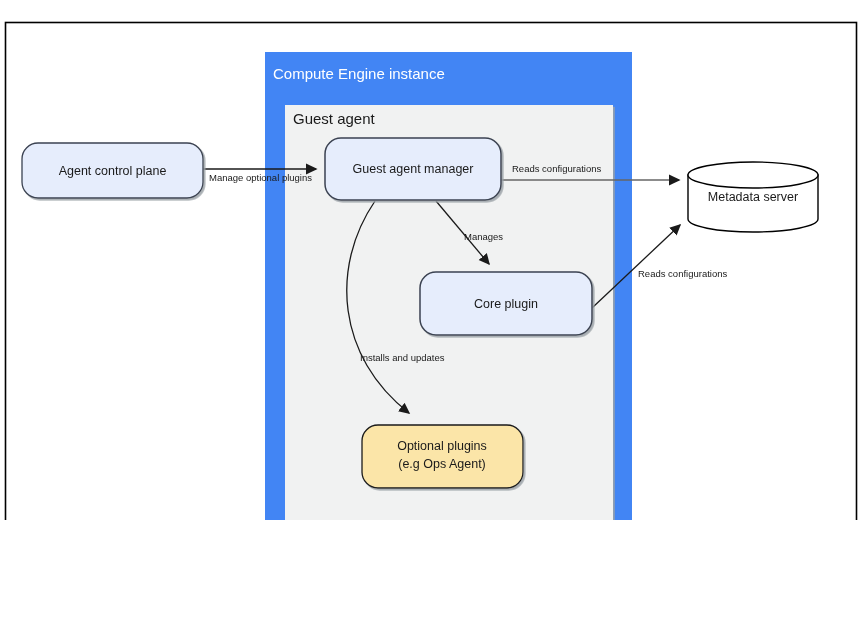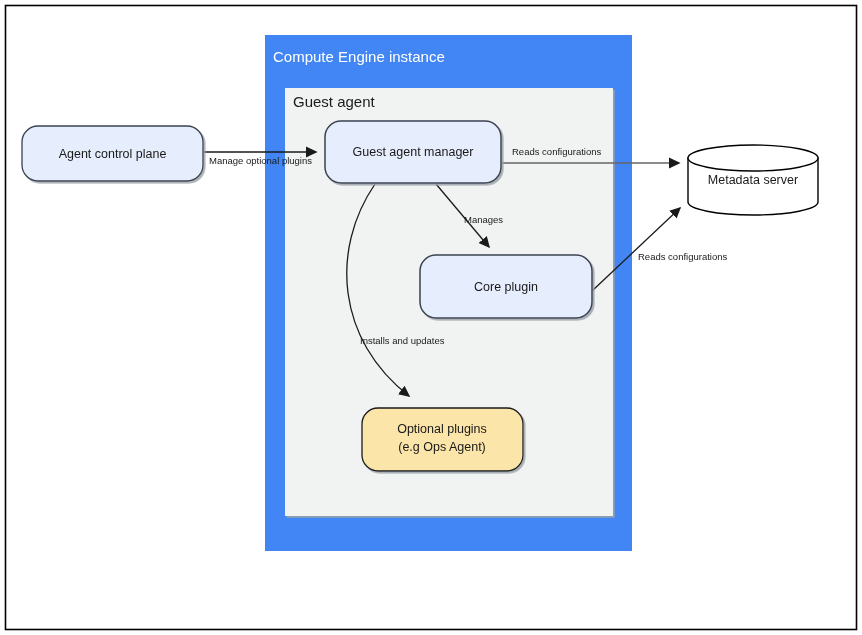--- a/index.html
+++ b/index.html
@@ -7,23 +7,24 @@
     margin: 0;
     padding: 0;
     background: #ffffff;
   }
   body {
     font-family: "Liberation Sans", sans-serif;
   }
   #canvas {
     position: relative;
     width: 862px;
-    height: 635px;
+    height: 503px;
     background: #ffffff;
     overflow: hidden;
+    margin-top: 17px;
   }
   #diagram-svg {
     position: absolute;
     left: 0;
     top: 0;
     width: 862px;
     height: 635px;
   }
   .node-label {
     font-family: "Liberation Sans", sans-serif;

